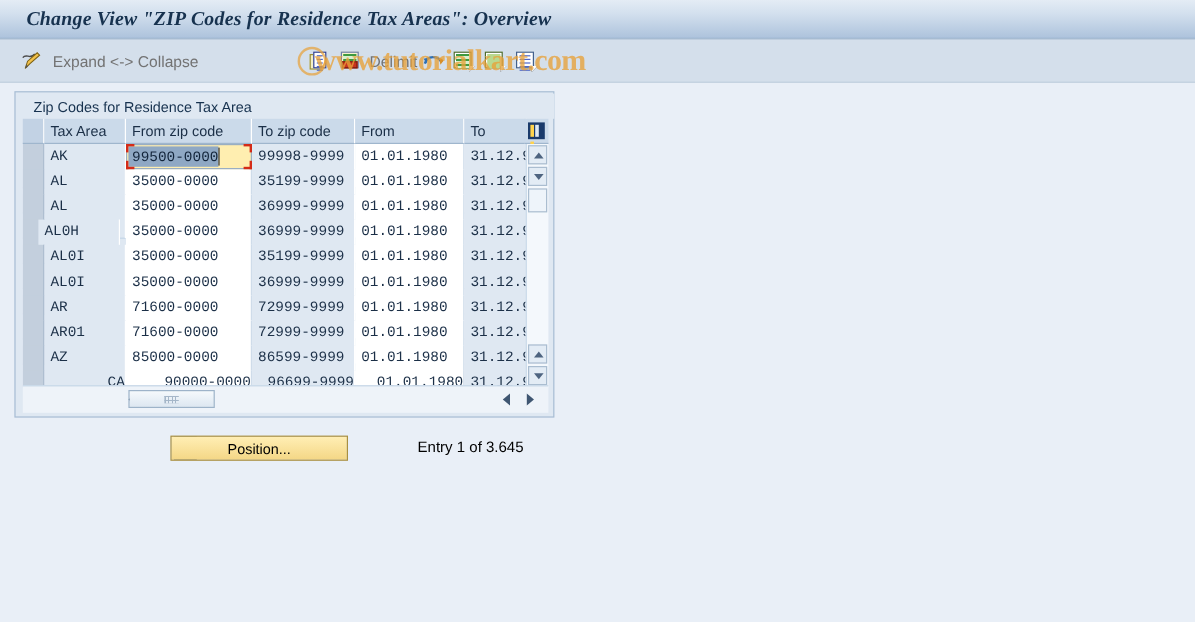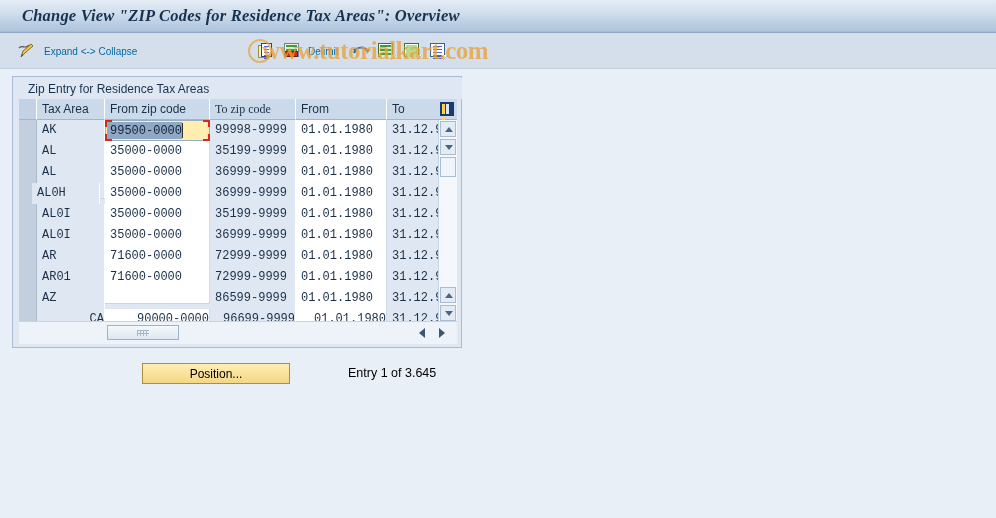--- a/index.html
+++ b/index.html
@@ -26,21 +26,21 @@
     color:#17324f;letter-spacing:.2px;white-space:nowrap;
   }
   
   #toolbar{
     position:absolute;left:0;top:33px;width:996px;height:36px;
     background:#d4dfeb;
     border-bottom:1px solid #c0cfde;
     box-sizing:border-box;
   }
   .tbitem{position:absolute;top:0;height:36px;display:flex;align-items:center;}
-  .tblabel{font-size:10px;color:#0369a1;white-space:nowrap;}
+  .tblabel{font-size:13px;color:#737373;white-space:nowrap;}
   
   .pencil{width:20px;height:20px;position:relative;}
   .pencil .scribble{
     position:absolute;left:0;top:0;width:20px;height:20px;
   }
   
   .dicon{width:18px;height:16px;position:relative;display:inline-block;}
   .dicon .page{
     position:absolute;left:3px;top:0;width:11px;height:14px;
     background:#fff;border:1px solid #2d3f8f;box-sizing:border-box;
@@ -283,29 +283,29 @@
     </span>
   </div>
 </div>
 
 <div id="watermark">
   <div class="wmring"></div>
   <div class="wmtext">www.tutorialkart.com</div>
 </div>
 
 <div id="panel">
-  <div id="panelTitle">Zip Entry for Residence Tax Areas</div>
+  <div id="panelTitle">Zip Codes for Residence Tax Area</div>
 
   <div id="grid">
 
     <div id="hdr">
       <div class="hcell hsel" style="left:0;width:18px;padding-left:0;"></div>
       <div class="hcell" style="left:18px;width:68px;">Tax Area</div>
       <div class="hcell" style="left:86px;width:105px;">From zip code</div>
-      <div class="hcell" style="left:191px;width:86px;font-family:Liberation Serif, serif;">To zip code</div>
+      <div class="hcell" style="left:191px;width:86px;">To zip code</div>
       <div class="hcell" style="left:277px;width:91px;">From</div>
       <div class="hcell" style="left:368px;width:52px;">To</div>
       <div id="cfgBtn">
         <span class="g">
           <span></span><span class="w"></span><span></span>
         </span>
       </div>
     </div>
 
     <div id="rows">
@@ -369,20 +369,21 @@
           <div class="cell c-sel" style="left: 0px; width: 18px;"></div>
           <div class="cell c-ro" style="left: 18px; width: 68px;">AR01</div>
           <div class="cell c-in" style="left: 86px; width: 105px;">71600-0000</div>
           <div class="cell c-ro" style="left: 191px; width: 86px;">72999-9999</div>
           <div class="cell c-in" style="left: 277px; width: 91px;">01.01.1980</div>
           <div class="cell c-ro c-last" style="left: 368px; width: 52px;">31.12.9999</div>
         </div>
         <div class="row" style="top: 168px;">
           <div class="cell c-sel" style="left: 0px; width: 18px;"></div>
           <div class="cell c-ro" style="left: 18px; width: 68px;">AZ</div>
+          <div class="cell c-in" style="left: 86px; width: 105px;">85000-0000</div>
           <div class="cell c-ro" style="left: 191px; width: 86px;">86599-9999</div>
           <div class="cell c-in" style="left: 277px; width: 91px;">01.01.1980</div>
           <div class="cell c-ro c-last" style="left: 368px; width: 52px;">31.12.9999</div>
         </div>
         <div class="row" style="top: 189px; text-align: right;">
           <div class="cell c-sel" style="left: 0px; width: 18px;"></div>
           <div class="cell c-ro" style="left: 18px; width: 68px;">CA</div>
           <div class="cell c-in" style="left: 86px; width: 105px;">90000-0000</div>
           <div class="cell c-ro" style="left: 191px; width: 86px;">96699-9999</div>
           <div class="cell c-in" style="left: 277px; width: 91px;">01.01.1980</div>

